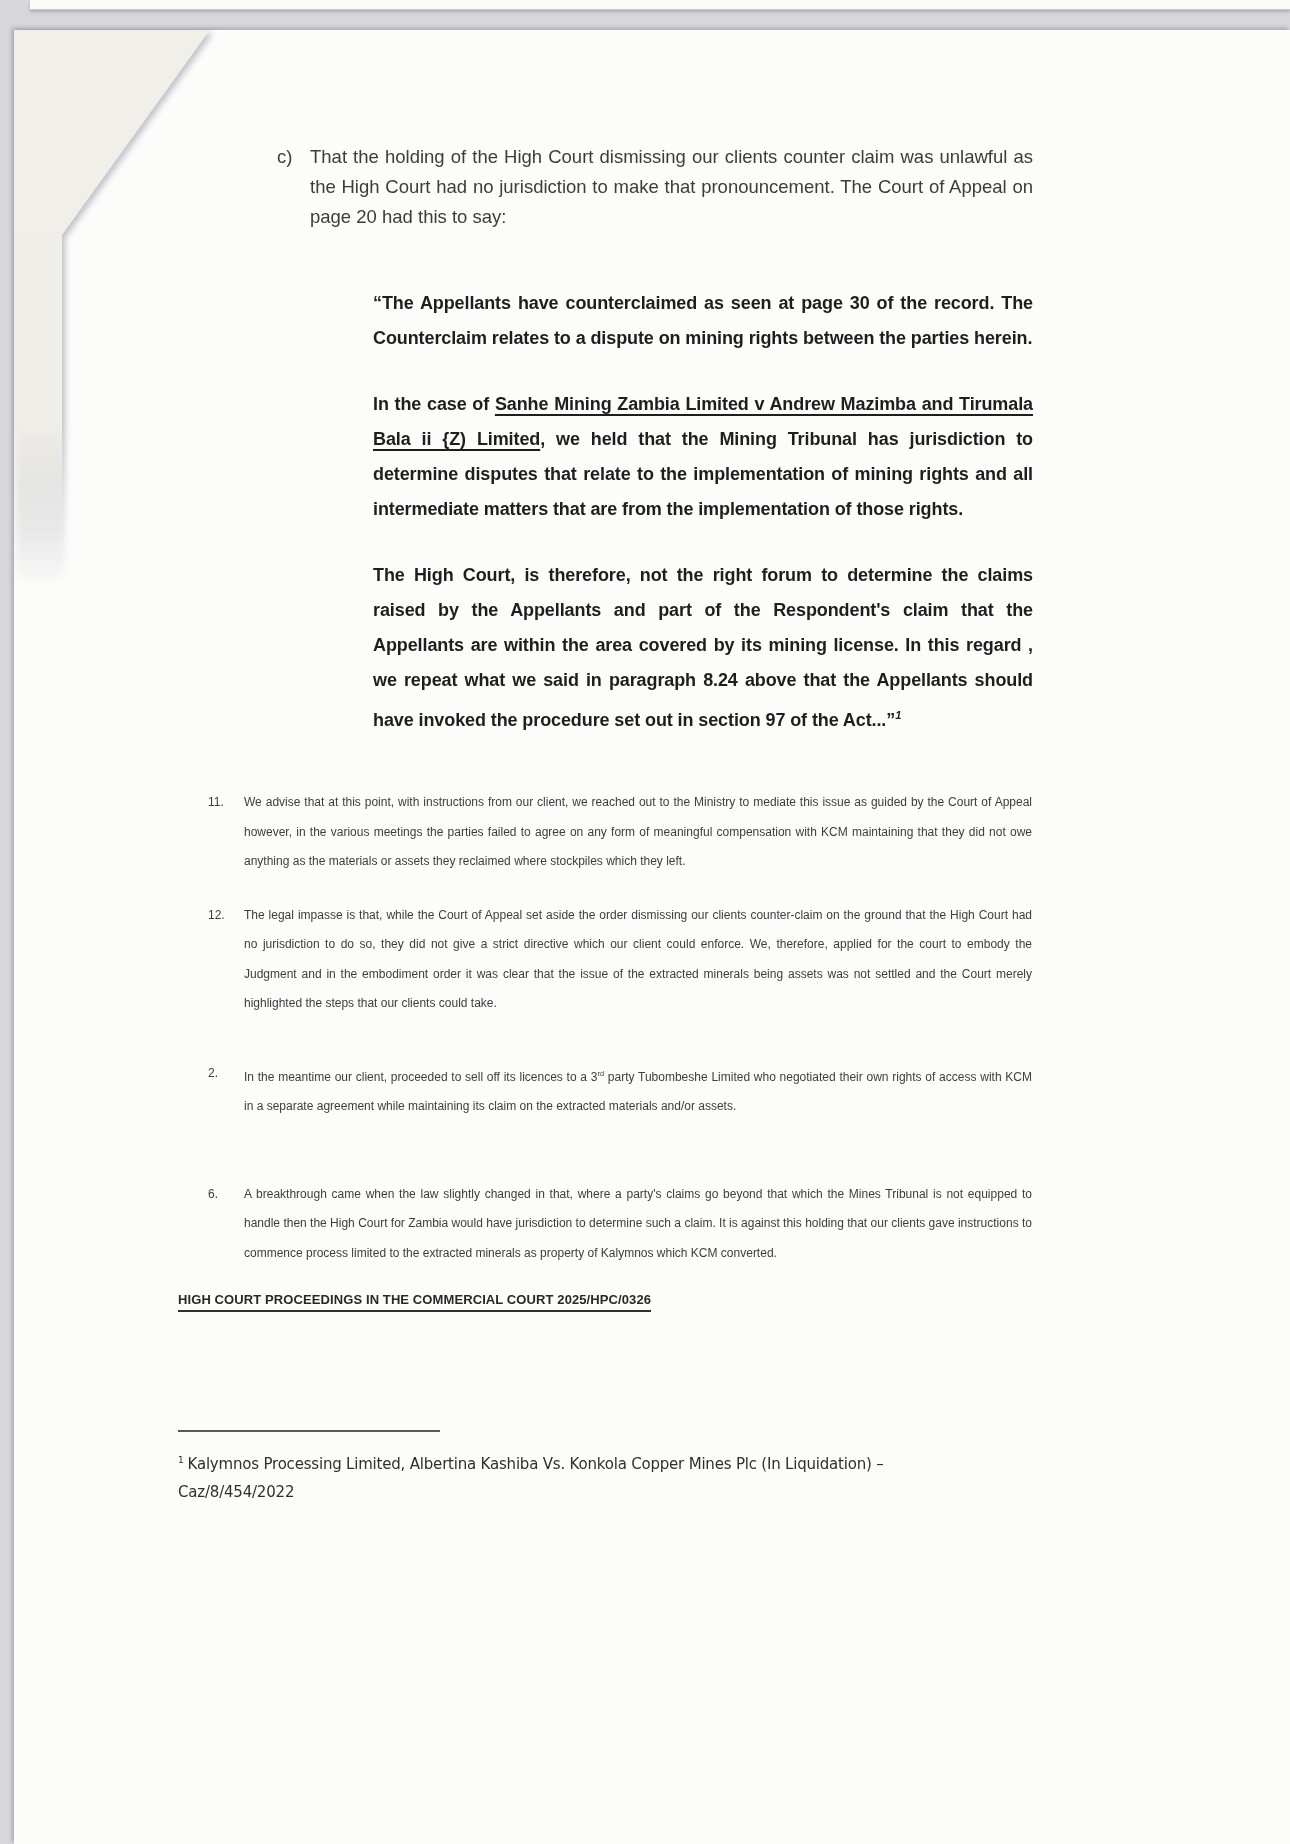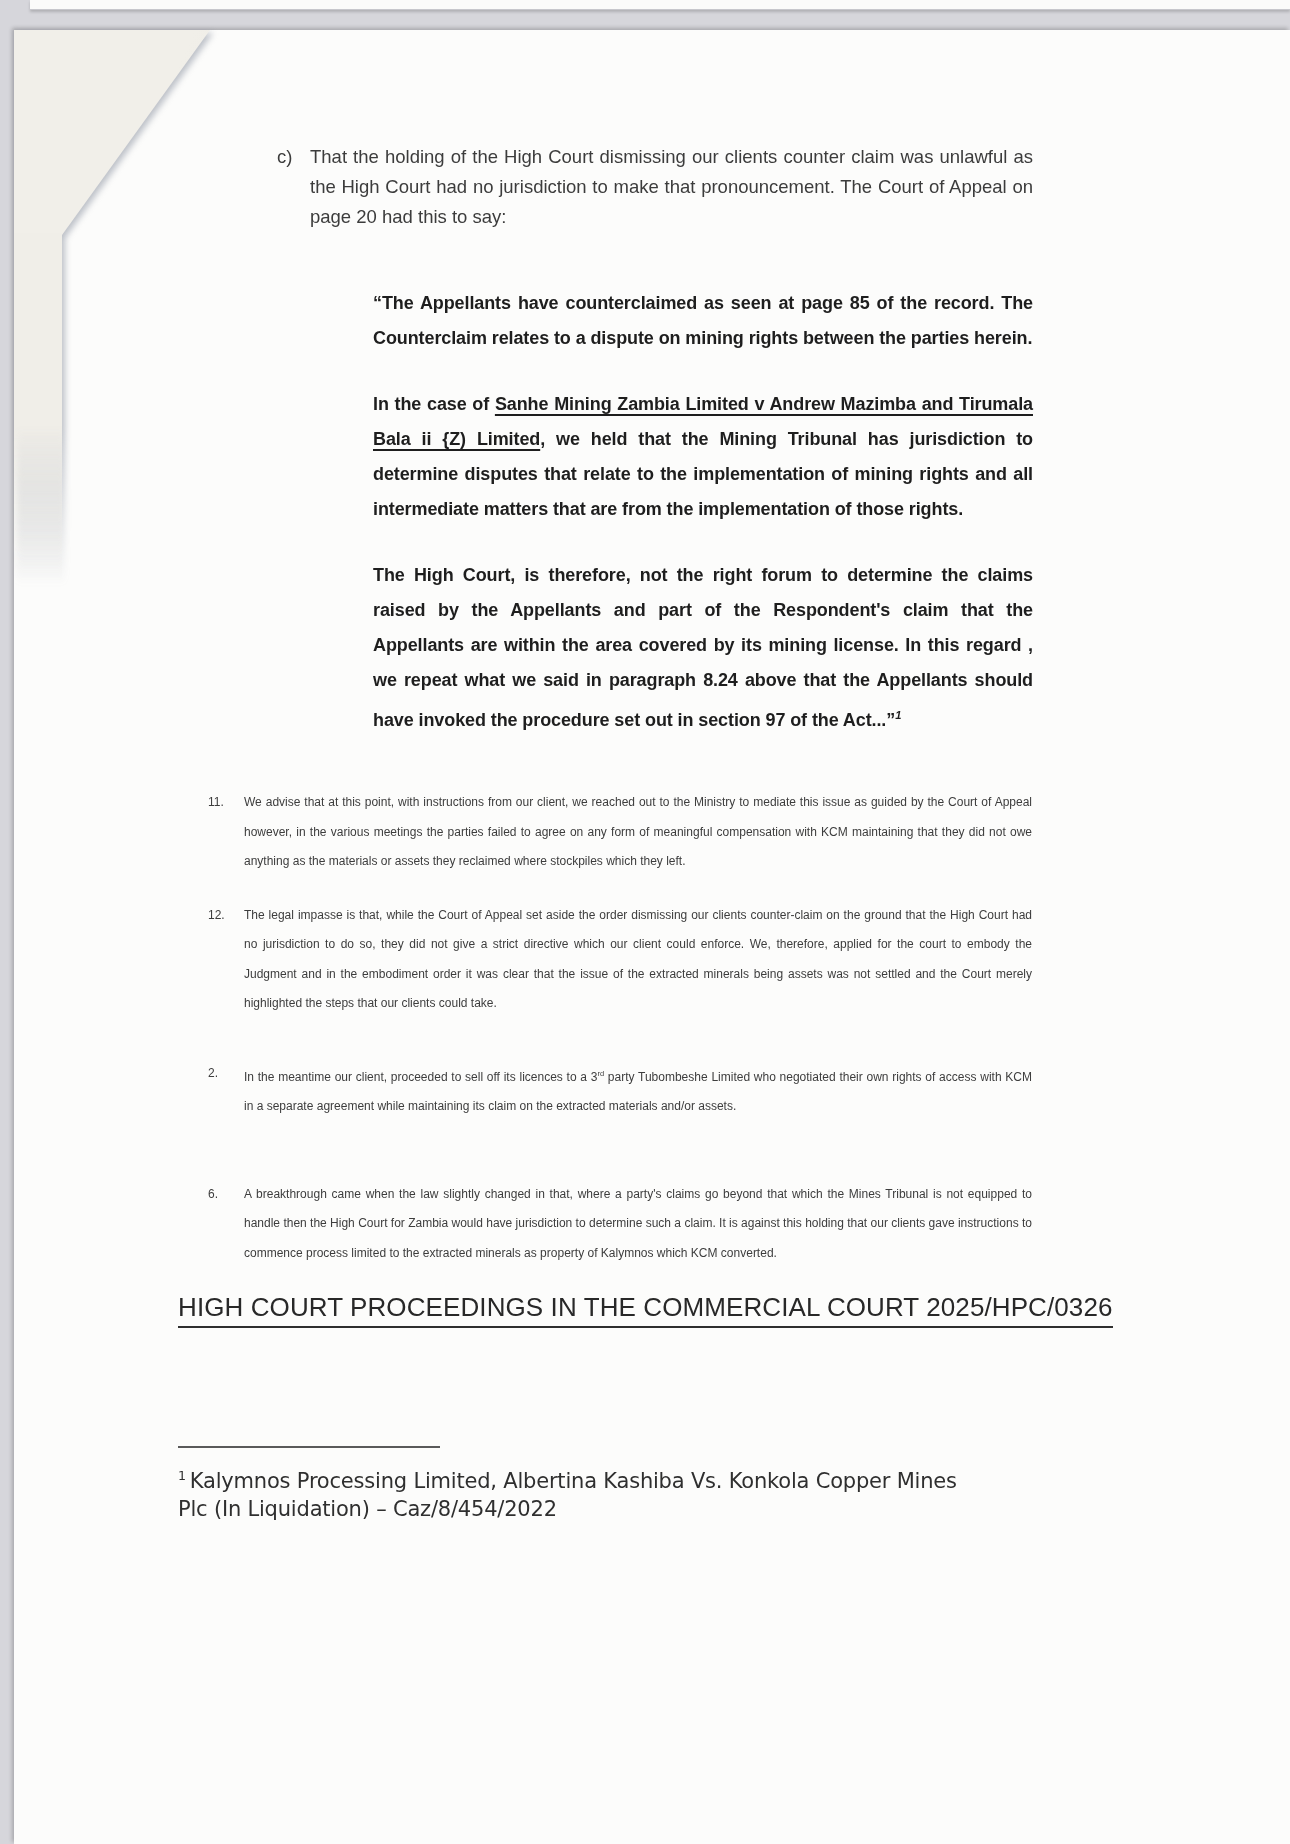--- a/index.html
+++ b/index.html
@@ -63,39 +63,39 @@
   .num-item p{margin:0;flex:1;text-align:justify;}
   .mb11{margin-bottom:24px;}
   .mb12{margin-bottom:40px;}
   .mb13{margin-bottom:58px;}
   .mb14{margin-bottom:24px;}
   sup.ord{font-size:0.62em;}
 
   
   h2.section{
     margin:0 0 0 164px;padding:0;
-    font-size:26px;font-weight:400;color:#282828;letter-spacing:0.1px;
+    font-size:13px;font-weight:700;color:#282828;letter-spacing:0.1px;
   }
   h2.section span{
     border-bottom:2.5px solid #2f2f2f;padding-bottom:3px;display:inline-block;
   }
   .heading-gap{height:92px;}
 
   
   .p15{margin-bottom:30px;}
 
   
   .footnote-rule{
     margin:26px 0 14px 164px;width:262px;height:0;
     border-top:2px solid #5a5a5a;
   }
   .footnote{
     margin:0 0 0 164px;width:805px;
     font-family:"DejaVu Sans", sans-serif;
-    font-size:21px;line-height:28px;color:#2f2f2f;letter-spacing:-0.2px;
+    font-size:15px;line-height:28px;color:#2f2f2f;letter-spacing:-0.2px;
   }
   .footnote sup{font-size:0.6em;margin-right:4px;}
 </style>
 </head>
 <body>
 
 <div class="prev-edge"></div>
 
 <div class="page">
   <div class="fold-wrap">
@@ -104,21 +104,21 @@
   </div>
 
   <div class="content">
 
     <div class="c-item">
       <span class="c-label">c)</span>
       <p>That the holding of the High Court dismissing our clients counter claim was unlawful as the High Court had no jurisdiction to make that pronouncement. The Court of Appeal on page 20 had this to say:</p>
     </div>
 
     <div class="quote">
-      <p>“The Appellants have counterclaimed as seen at page 85 of the record. The Counterclaim relates to a dispute on mining rights between the parties herein.</p>
+      <p>“The Appellants have counterclaimed as seen at page 30 of the record. The Counterclaim relates to a dispute on mining rights between the parties herein.</p>
       <p><span>In the case of </span><span class="case-name">Sanhe Mining Zambia Limited v Andrew Mazimba and Tirumala Bala ii {Z) Limited</span><span>, we held that the Mining Tribunal has jurisdiction to determine disputes that relate to the implementation of mining rights and all intermediate matters that are from the implementation of those rights.</span></p>
       <p><span>The High Court, is therefore, not the right forum to determine the claims raised by the Appellants and part of the Respondent's claim that the Appellants are within the area covered by its mining license. In this regard , we repeat what we said in paragraph 8.24 above that the Appellants should have invoked the procedure set out in section 97 of the Act...”</span><sup>1</sup></p>
     </div>
 
     <div class="num-item mb11">
       <span class="num">11.</span>
       <p>We advise that at this point, with instructions from our client, we reached out to the Ministry to mediate this issue as guided by the Court of Appeal however, in the various meetings the parties failed to agree on any form of meaningful compensation with KCM maintaining that they did not owe anything as the materials or assets they reclaimed where stockpiles which they left.</p>
     </div>
 
     <div class="num-item mb12">

